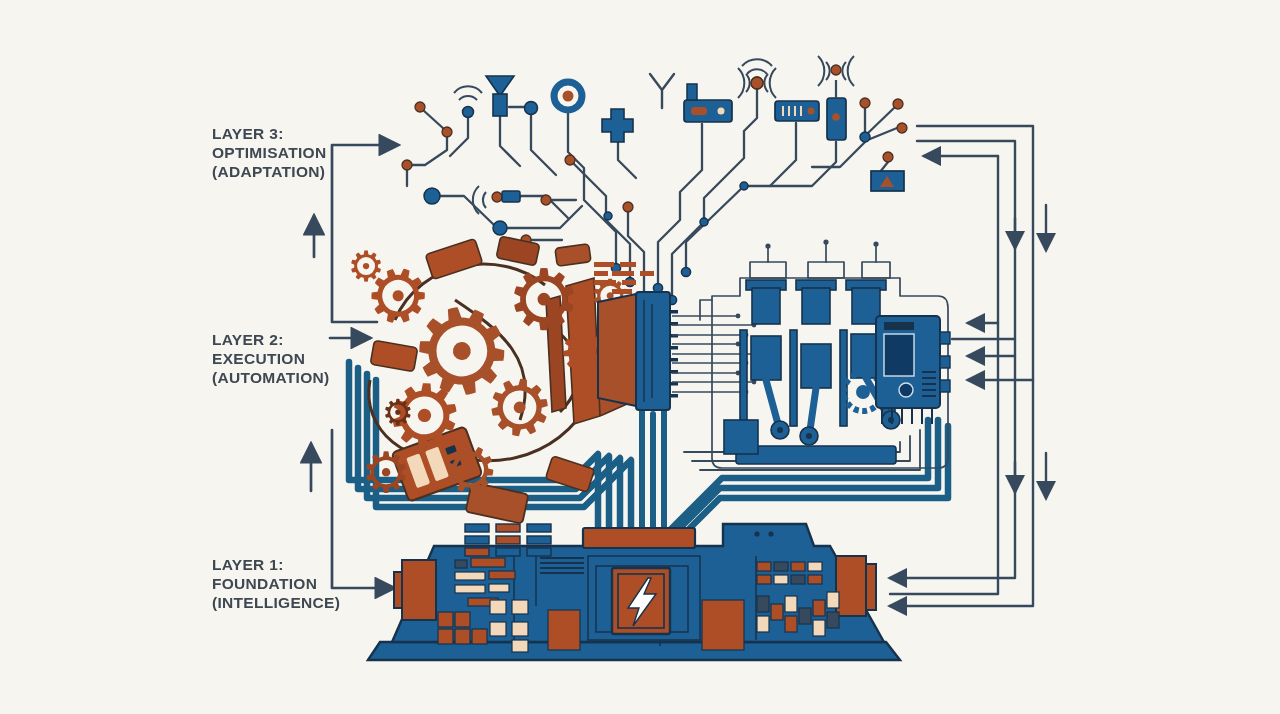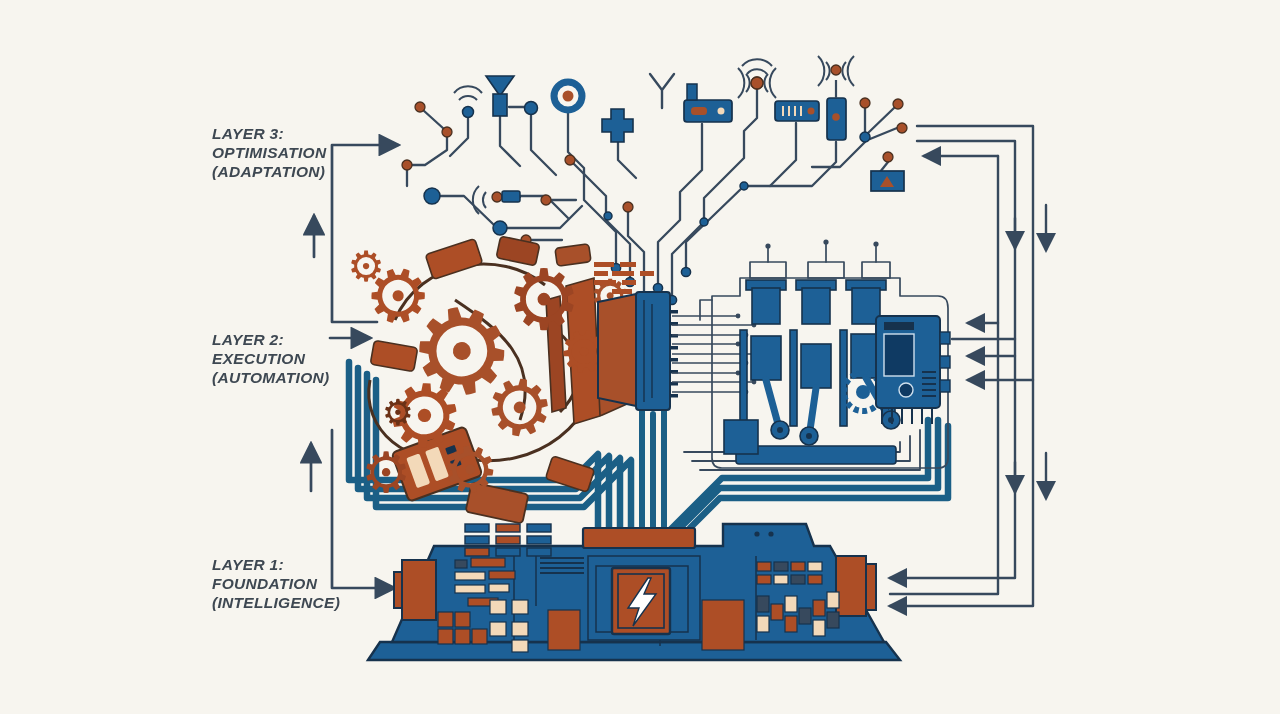--- a/index.html
+++ b/index.html
@@ -1,18 +1,18 @@
 <!DOCTYPE html>
 <html style="--c-bg: #f7f5ef; --c-blue: #1d6096; --c-blueDeep: #0f3a63; --c-outline: #16324d; --c-navy: #37495d; --c-trace: #1b5f86; --c-rust: #ad4e26; --c-rust2: #a8502a; --c-rust3: #9c4523; --c-wire: #4a3020; --c-cream: #f3d9b9; --c-text: #3e4852; --c-white: #ffffff;"><head>
 <meta charset="utf-8">
 <style>
   html,body{margin:0;padding:0;}
   body{width:1280px;height:714px;overflow:hidden;background:var(--c-bg,#f7f5ef);
        font-family:"Liberation Sans",sans-serif;}
-  #stage{position:relative;width:1280px;height:714px;font-style:italic;}
+  #stage{position:relative;width:1280px;height:714px;}
   svg{display:block;}
   .layer-label{font-family:"Liberation Sans",sans-serif;font-size:15.5px;font-weight:600;
                letter-spacing:.3px;fill:var(--c-text);}
   
   .fb{fill:var(--c-blue);}   .fbd{fill:var(--c-blueDeep);}
   .fr{fill:var(--c-rust);}   .fr2{fill:var(--c-rust2);}  .fr3{fill:var(--c-rust3);}
   .fc{fill:var(--c-cream);}  .fn{fill:var(--c-navy);}    .fw{fill:var(--c-white);}
   .fo{fill:var(--c-outline);}
   
   .so{stroke:var(--c-outline);} .sn{stroke:var(--c-navy);} .st{stroke:var(--c-trace);}

